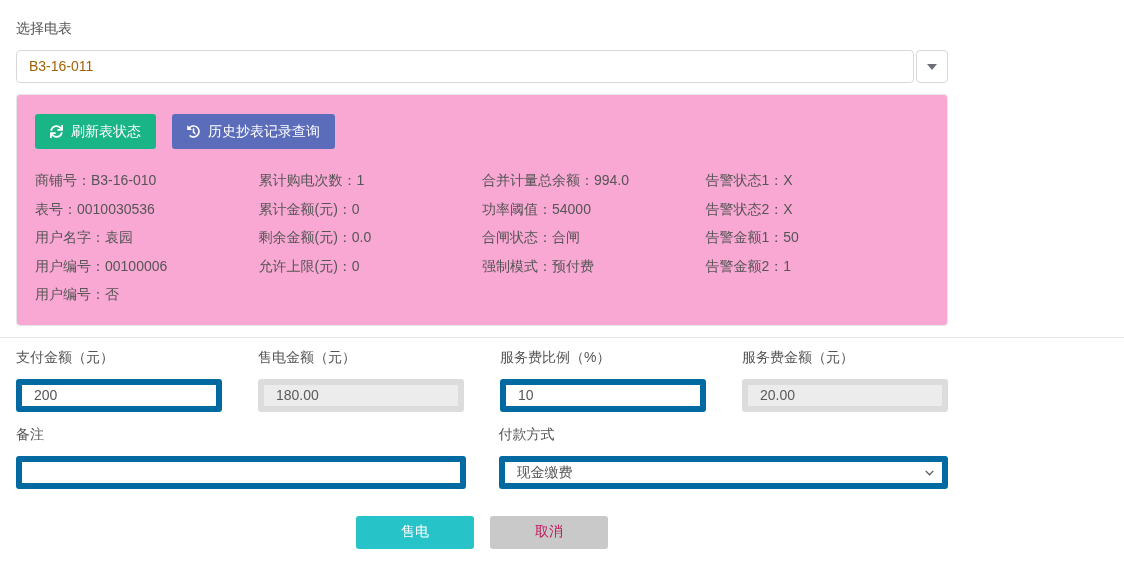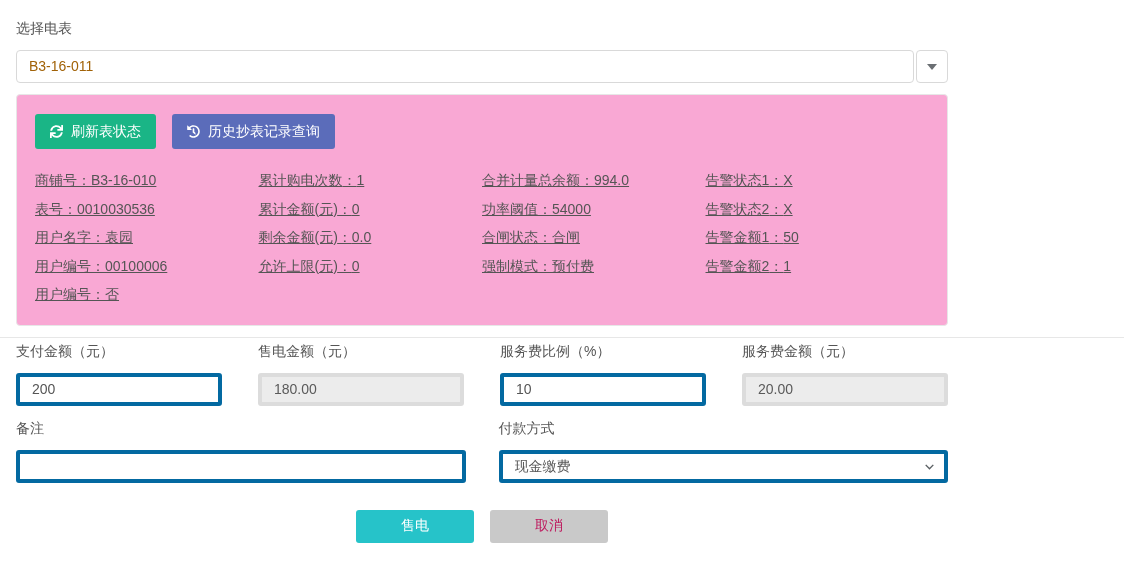--- a/index.html
+++ b/index.html
@@ -22,29 +22,29 @@
   .panel { margin-top: 11px; border: 1px solid #e7e7e7; border-radius: 4px; padding: 19px 18px 16px 18px; background: #f9a8d4; }
   .panel-buttons { display: flex; gap: 16px; }
   .btn { display: inline-flex; align-items: center; gap: 8px; height: 35px; padding: 0 15px;
          border: none; border-radius: 3px; color: #fff; font-size: 14px; cursor: pointer;
          font-family: inherit; }
   .btn-refresh { background: #1ab586; }
   .btn-history { background: #5b6cba; }
   .btn .ico { display: inline-flex; }
 
   .info-grid { display: grid; grid-template-columns: repeat(4, 1fr); margin-top: 17px; }
-  .info-item { line-height: 28.5px; height: 28.5px; white-space: nowrap; text-decoration: underline; }
+  .info-item { line-height: 28.5px; height: 28.5px; white-space: nowrap; }
 
   
   .hr { height: 1px; background: #e7e7e7; width: 1124px; margin: 11px 0 0 -16px; }
 
   
-  .form-row4 { display: grid; grid-template-columns: repeat(4, 1fr); gap: 36px; margin-top: 5px; }
+  .form-row4 { display: grid; grid-template-columns: repeat(4, 1fr); gap: 36px; margin-top: 11px; }
   .form-row2 { display: grid; grid-template-columns: repeat(2, 1fr); gap: 33px; margin-top: 14px; }
-  .tinput { width: 100%; height: 33px; border: 4px solid #0369a1; border-radius: 3px; padding: 0 12px;
+  .tinput { width: 100%; height: 33px; border: 6px solid #0369a1; border-radius: 3px; padding: 0 12px;
             font-size: 14px; color: #555; background: #fff; font-family: inherit; outline: none; }
   .tinput:disabled { background: #ececec; color: #5a5a5a; border-color: #dcdcdc; }
   .select-wrap { position: relative; }
   select.tinput { appearance: none; -webkit-appearance: none; cursor: pointer; }
   .select-chevron { position: absolute; right: 12px; top: 10px; pointer-events: none; display: flex; }
 
   
   .actions { display: flex; justify-content: center; gap: 16px; margin-top: 27px; }
   .action-btn { width: 118px; height: 33px; border: none; border-radius: 3px; font-size: 14px;
                 cursor: pointer; font-family: inherit; }

